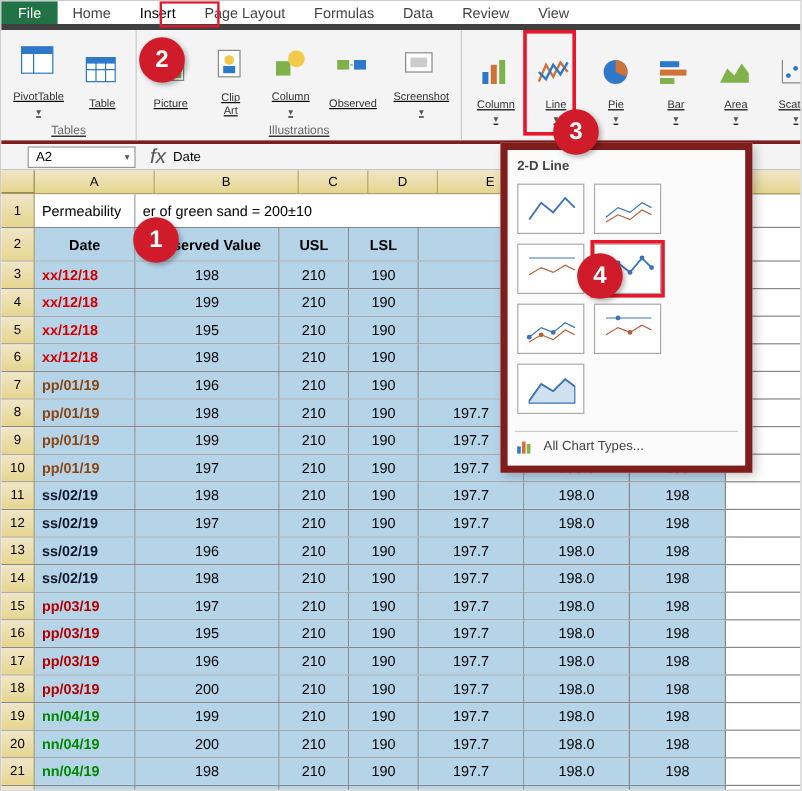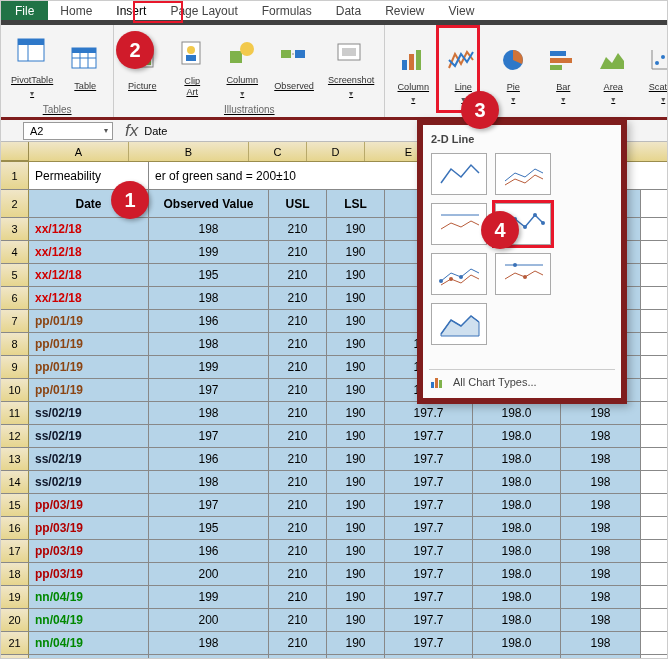--- a/index.html
+++ b/index.html
@@ -44,21 +44,21 @@
   
   .sheet { position: relative; }
   .colheads { display:flex; height:20px; background:linear-gradient(#f0e6c8,#e6d58e); border-bottom:1px solid #9a8c4d;}
   .corner { width:28px; background:linear-gradient(#f0e6c8,#e6d58e); border-right:1px solid #9a8c4d; border-bottom:1px solid #9a8c4d; display:flex; align-items:center; justify-content:center;}
   .ch { border-right:1px solid #b8a96a; display:flex; align-items:center; justify-content:center; font-size:11px; font-weight:500;}
   .chA{width:100px;} .chB{width:120px;} .chC{width:58px;} .chD{width:58px;} .chE{width:88px;} .chF{width:88px;} .chG{width:80px;}
 
   .row { display:flex; height:23px; border-bottom:1px solid #888;}
   .rh { width:28px; background:linear-gradient(#f0e6c8,#e6d58e); border-right:1px solid #9a8c4d; display:flex; align-items:center; justify-content:center; font-size:11px;}
   .cell { border-right:1px solid #888; padding:0 6px; display:flex; align-items:center; font-size:12px; background:#b6d4e8;}
-  .cA{width:120px;} .cB{width:120px; justify-content:center;} .cC{width:58px;justify-content:center;} .cD{width:58px;justify-content:center;} .cE{width:88px;justify-content:center;} .cF{width:88px;justify-content:center;} .cG{width:80px;justify-content:center;}
+  .cA{width:84px;} .cB{width:120px; justify-content:center;} .cC{width:58px;justify-content:center;} .cD{width:58px;justify-content:center;} .cE{width:88px;justify-content:center;} .cF{width:88px;justify-content:center;} .cG{width:80px;justify-content:center;}
   .row.r1 .cell { background:#fff; }
   .row.r1 { height:28px;}
   .row.r2 .cell { background:#b6d4e8; font-weight:bold; justify-content:center;}
   .row.r2 { height:28px;}
   .cell.cA { font-weight:bold;}
   .date-red { color:#d00000;}
   .date-brown { color:#8b4513;}
   .date-teal { color:#0f172a;}
   .date-dkred { color:#b00000;}
   .date-green { color:#008800;}
@@ -66,21 +66,21 @@
   
   .linepop {
     position:absolute; top:118px; left:416px; width:210px; background:#fbfbfb;
     border:6px solid #7f1d1d; box-shadow:3px 3px 8px rgba(0,0,0,0.25);
     z-index:50; padding:6px 6px 4px 6px;
   }
   .lphead { font-weight:bold; font-size:11px; color:#444; padding:2px 2px 4px 2px;}
   .lpgrid { display:flex; gap:8px; flex-wrap:wrap; padding:4px 2px;}
   .lpitem { width:56px; height:42px; border:1px solid #aaa; background:#fff; display:flex; align-items:center; justify-content:center;}
   .lpitem-highlight { outline:3px solid #e8172b; }
-  .lpfoot { border-top:1px solid #ccc; margin-top:20px; padding:6px 2px; display:flex; align-items:center; gap:6px; font-size:11px; color:#444;}
+  .lpfoot { border-top:1px solid #ccc; margin-top:10px; padding:6px 2px; display:flex; align-items:center; gap:6px; font-size:11px; color:#444;}
   .lpfoot .barsico { width:16px; height:12px; display:flex; gap:1px; align-items:flex-end;}
   .lpfoot .barsico span{display:block;width:3px;}
 
   
   .callout { position:absolute; width:38px; height:38px; border-radius:50%; background:#d01b2a; color:#fff; font-weight:bold; font-size:20px; display:flex; align-items:center; justify-content:center; box-shadow:2px 2px 4px rgba(0,0,0,0.3); z-index:100;}
   .c1{top:180px; left:110px;}
   .c2{top:30px; left:115px;}
   .c3{top:90px; left:460px;}
   .c4{top:210px; left:480px;}
 

